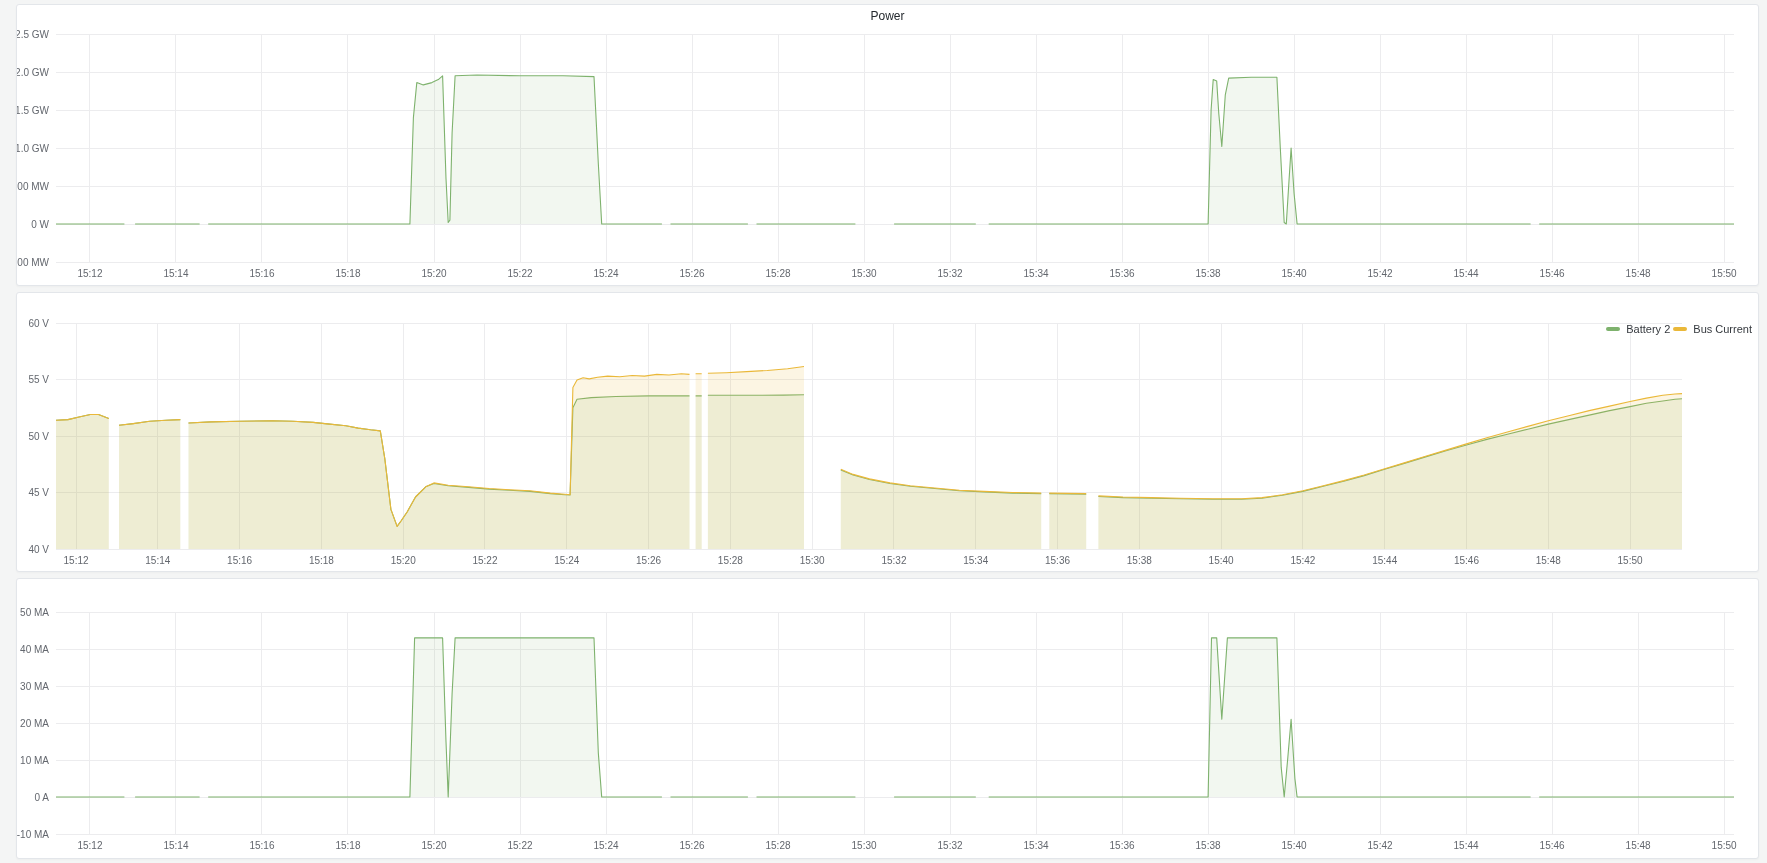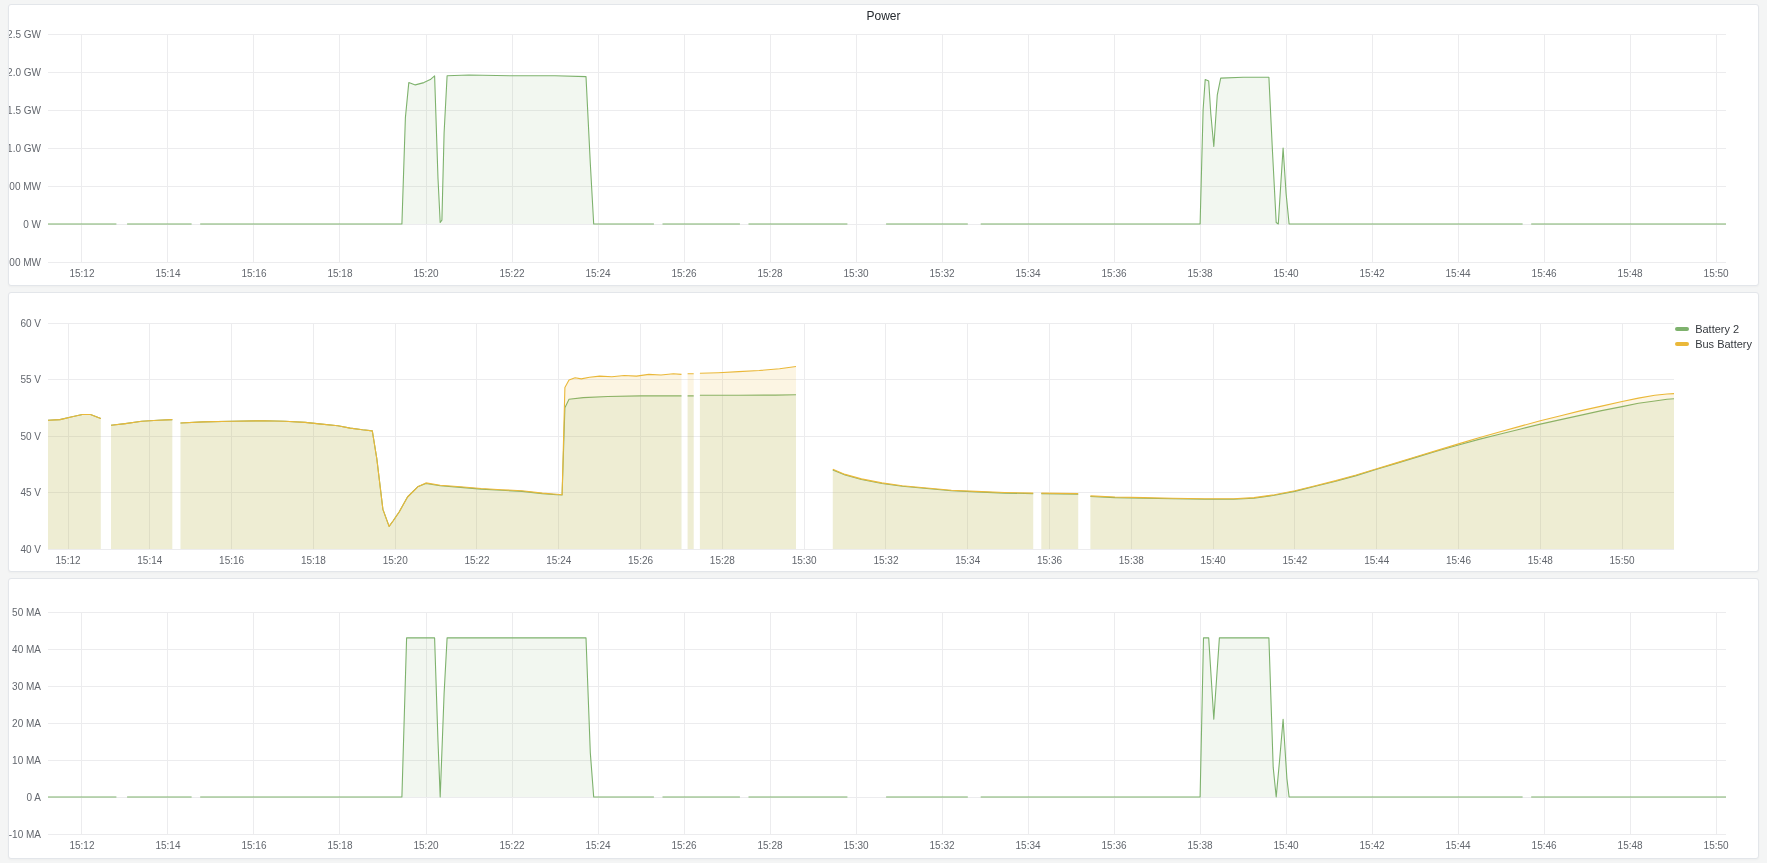--- a/index.html
+++ b/index.html
@@ -1,26 +1,26 @@
 <!DOCTYPE html>
 <html><head>
 <meta charset="utf-8">
 <style>
   * { box-sizing: border-box; margin: 0; padding: 0; }
   html,body { width:1767px; height:863px; overflow:hidden; }
   body { background:#f4f5f5; font-family:"Liberation Sans", sans-serif; }
-  .dashboard { padding:4px 8px 0 8px; display:flex; flex-direction:column; gap:6px; }
+  .dashboard { padding:4px 8px 0 16px; display:flex; flex-direction:column; gap:6px; }
   .panel { position:relative; background:#ffffff; border:1px solid #e3e6ea; border-radius:3px;
            box-shadow:0 1px 2px rgba(0,0,0,0.03); overflow:hidden; }
   .panel-header { height:22px; display:flex; align-items:center; justify-content:center; }
   .panel-title { font-size:12px; font-weight:500; color:#24292e; cursor:pointer; }
   svg.chart { position:absolute; left:0; top:0; display:block; }
   .grid-line { stroke:#ececee; stroke-width:1; shape-rendering:crispEdges; }
   .tick-label { font-size:10px; fill:#63676e; }
-  .legend { position:absolute; top:30px; right:6px; display:flex; flex-direction:column; gap:3px;
+  .legend { position:absolute; top:30px; right:6px; display:flex; flex-direction:row; gap:3px;
             background:transparent; z-index:2; }
   .legend-item { display:flex; align-items:center; gap:6px; font-size:11px; color:#35393e; cursor:pointer; }
   .legend-swatch { width:14px; height:4px; border-radius:2px; flex:0 0 auto; }
 </style>
 </head>
 <body>
 
 <div class="dashboard">
 
   <section class="panel" style="height:282px">
@@ -186,21 +186,21 @@
         <text x="1531.2721327967806" y="271" text-anchor="middle" class="tick-label">15:48</text>
         <text x="1613.0628772635814" y="271" text-anchor="middle" class="tick-label">15:50</text>
       </svg>
     <div class="legend" id="legend-1">
         <div class="legend-item">
           <span class="legend-swatch" style="background: rgb(126, 178, 109);"></span>
           <span>Battery 2</span>
         </div>
         <div class="legend-item">
           <span class="legend-swatch" style="background: rgb(234, 184, 57);"></span>
-          <span>Bus Battery</span>
+          <span>Bus Current</span>
         </div>
       </div>
   </section>
 
   <section class="panel" style="height:281px">
     <svg class="chart" id="chart-2" width="1749" height="279" viewBox="0 0 1749 279">
         <line x1="39" x2="1717" y1="33" y2="33" class="grid-line"></line>
         <line x1="39" x2="1717" y1="70" y2="70" class="grid-line"></line>
         <line x1="39" x2="1717" y1="107" y2="107" class="grid-line"></line>
         <line x1="39" x2="1717" y1="144" y2="144" class="grid-line"></line>

